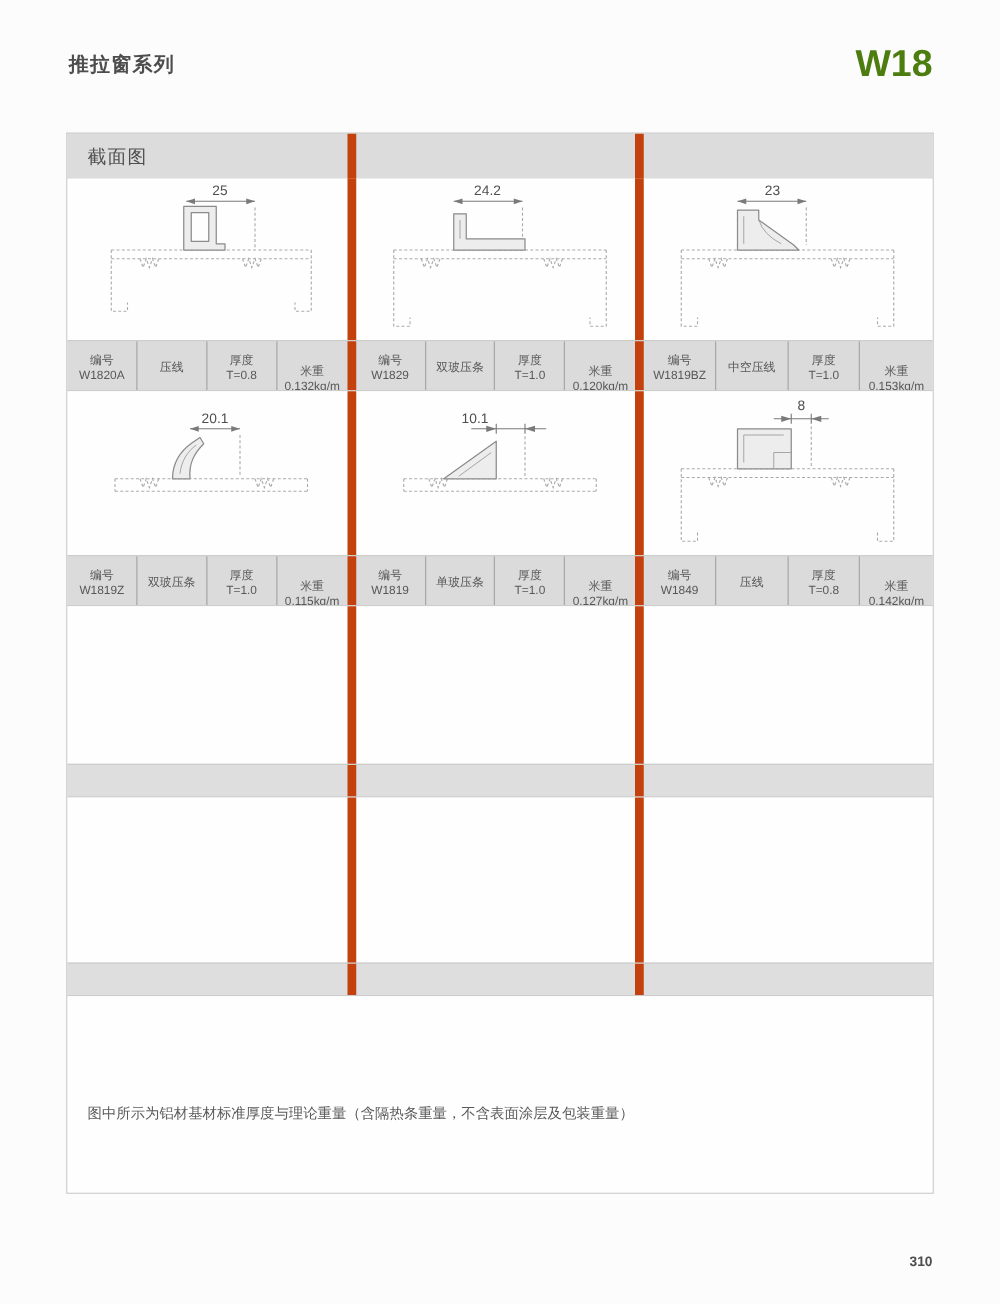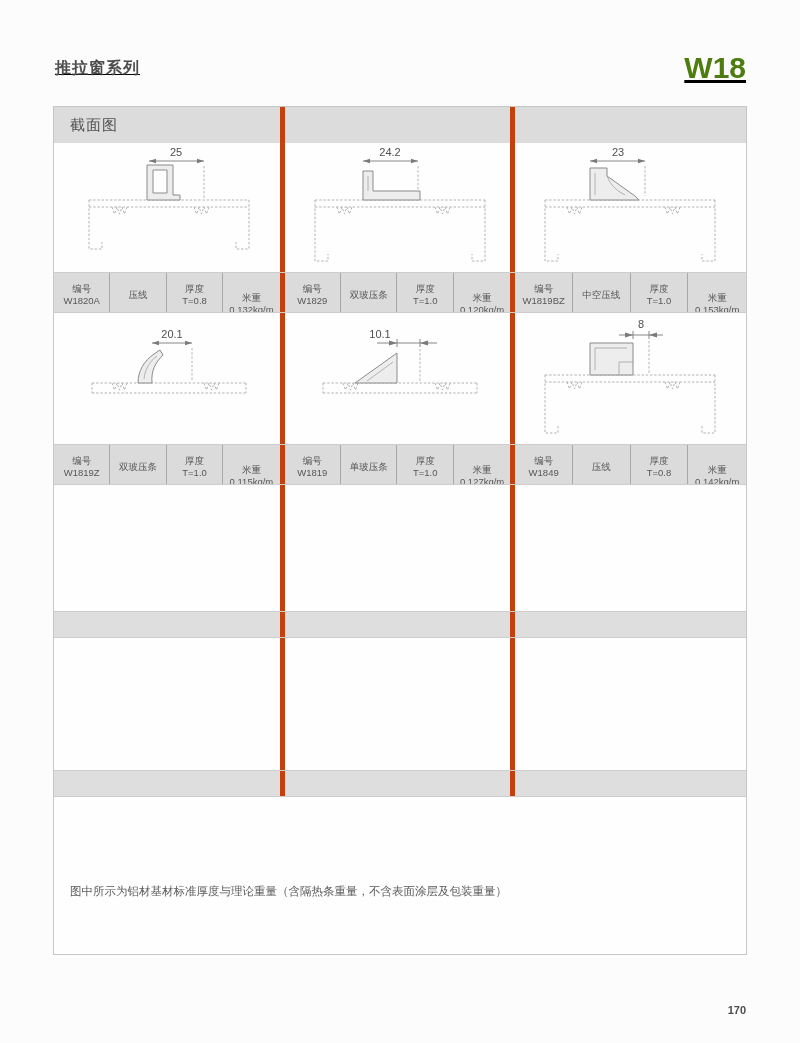--- a/index.html
+++ b/index.html
@@ -5,32 +5,32 @@
   html,body{margin:0;padding:0;background:#ffffff;}
   .page{
     position:relative;
     width:800px;height:1043px;
     background:#fcfcfc;
     font-family:"Liberation Sans","DejaVu Sans",sans-serif;
     overflow:hidden;
   }
   
   .doc-header{
-    position:absolute;left:55px;right:54px;top:44px;height:48px;
-    display:flex;justify-content:space-between;align-items:center;text-decoration:underline;
+    position:absolute;left:55px;right:54px;top:28px;height:48px;
+    display:flex;justify-content:space-between;align-items:center;
   }
   .series-title{font-size:16px;font-weight:bold;color:#4d4d4d;letter-spacing:1px;}
   .series-code{font-size:30px;font-weight:bold;color:#4d7c0f;letter-spacing:0px;}
   
   .sheet{
     position:absolute;left:53px;top:106px;width:692px;
     border:1px solid #c6c6c6;background:#ffffff;
   }
   .row{display:grid;grid-template-columns:1fr 1fr 1fr;box-sizing:border-box;}
-  .col{box-sizing:border-box;border-right:5px solid #c2410c;overflow:hidden;}
+  .col{box-sizing:border-box;border-right:7px solid #c2410c;overflow:hidden;}
   .col:last-child{border-right:none;}
   .row-sechead{height:36px;background:#dcdcdc;}
   .row-sechead .col{display:flex;align-items:center;}
   .sechead-text{font-size:15px;color:#4f4f4f;padding-left:16px;letter-spacing:1px;}
   .row-diag{height:129px;background:#fefefe;}
   .row-diag2{height:131px;background:#fefefe;}
   .row-empty1{height:126px;background:#fefefe;}
   .row-empty2{height:132px;background:#fefefe;}
   .row-strip{
     height:41px;background:#dbdbdb;
@@ -338,15 +338,15 @@
     </div>
 
     <div class="row-note">
       <div class="note-box">
         <div class="note-line">图中所示为铝材基材标准厚度与理论重量（含隔热条重量，不含表面涂层及包装重量）</div>
       </div>
     </div>
 
   </div>
 
-  <div class="page-number">170</div>
+  <div class="page-number">310</div>
 
 </div>
 
 </body></html>

